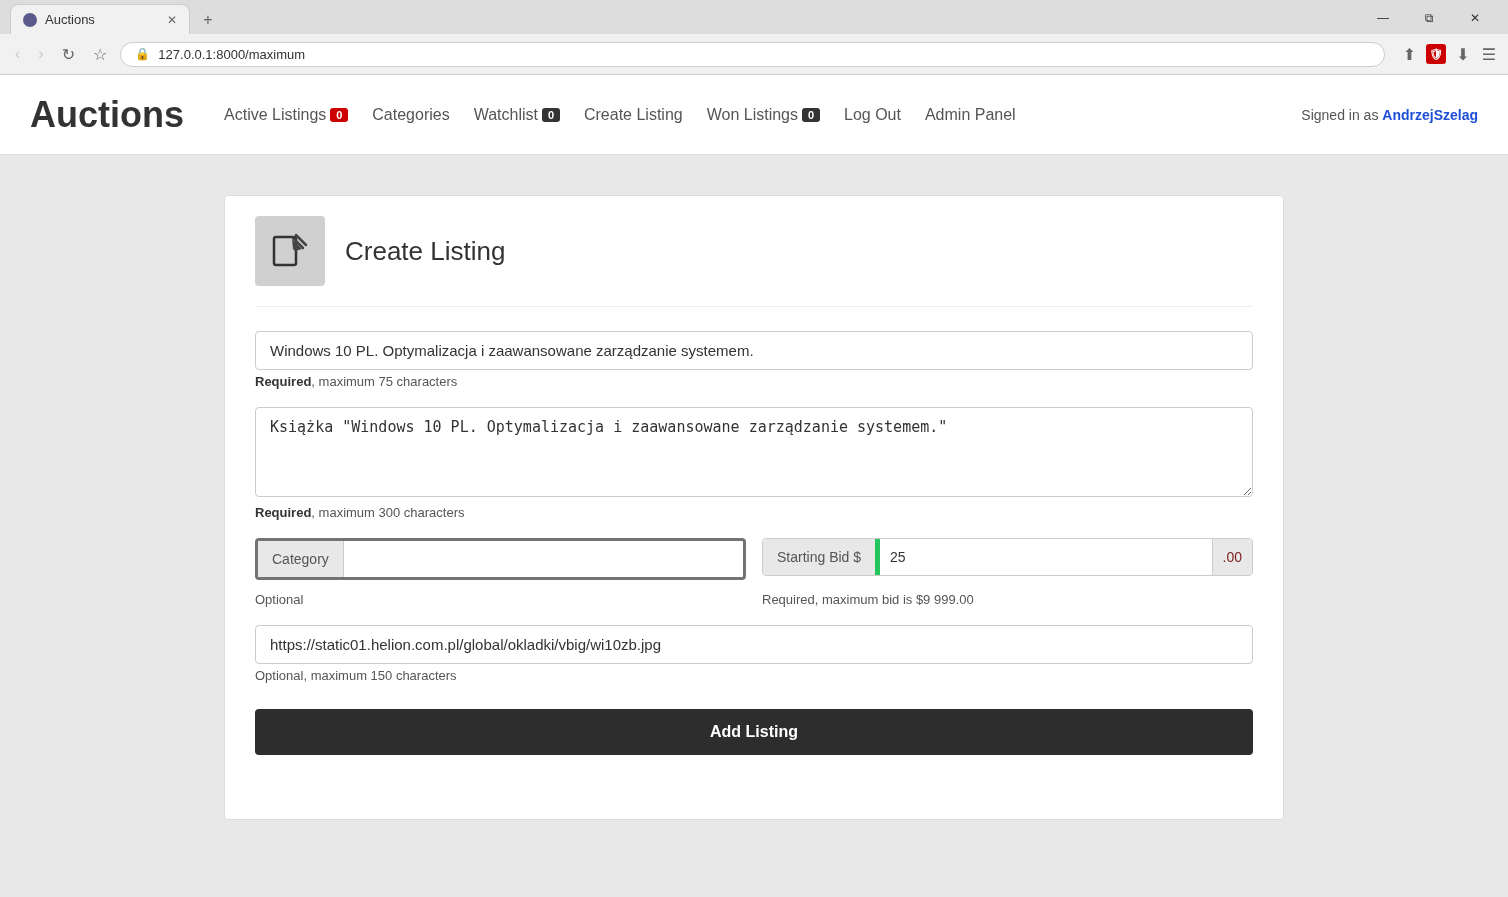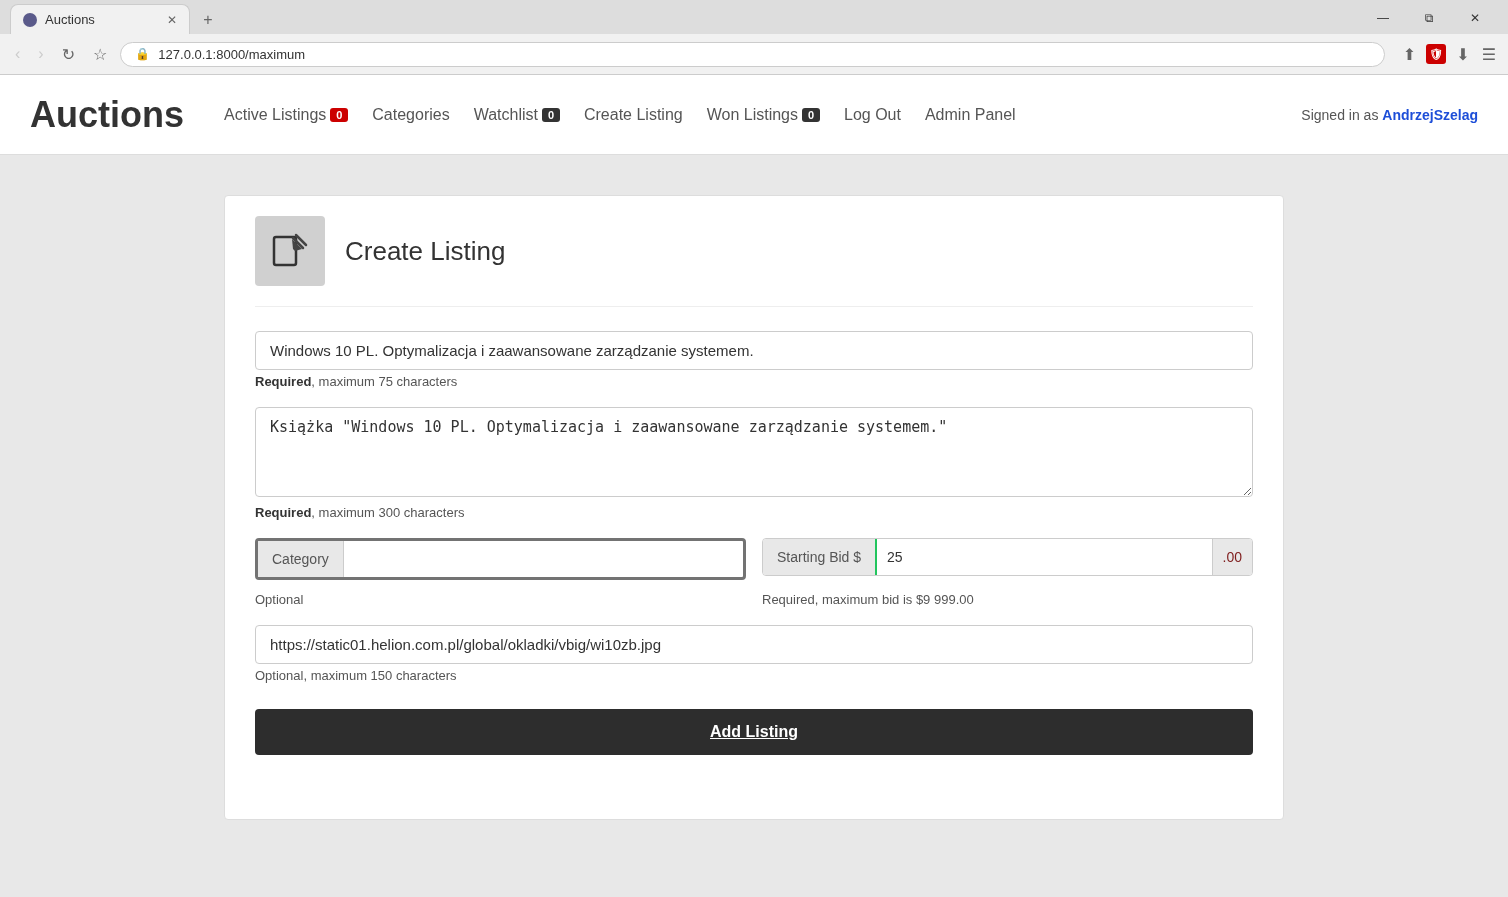--- a/index.html
+++ b/index.html
@@ -265,21 +265,21 @@
       display: flex;
       border: 1px solid #ccc;
       border-radius: 4px;
       overflow: hidden;
     }
     .bid-prefix {
       background: #e8e8e8;
       padding: 10px 14px;
       font-size: 14px;
       color: #555;
-      border-right: 2px solid #22c55e;
+      border-right: 5px solid #22c55e;
       white-space: nowrap;
       display: flex; align-items: center;
     }
     .bid-input {
       flex: 1;
       border: none;
       outline: none;
       padding: 10px 10px;
       font-size: 14px;
       color: #333;
@@ -305,21 +305,20 @@
       width: 100%;
       padding: 14px;
       background: #2d2d2d;
       color: white;
       border: none;
       border-radius: 4px;
       font-size: 16px;
       font-weight: bold;
       cursor: pointer;
       margin-top: 8px;
-      text-decoration: underline;
     }
   </style>
 </head>
 <body>
 
 <div class="browser-chrome">
   <div class="tab-bar">
     <div style="display:flex;align-items:flex-end;flex:1;gap:0;">
       <div class="tab">
         <span class="tab-favicon" style="background:#5a5a8a;"></span>

